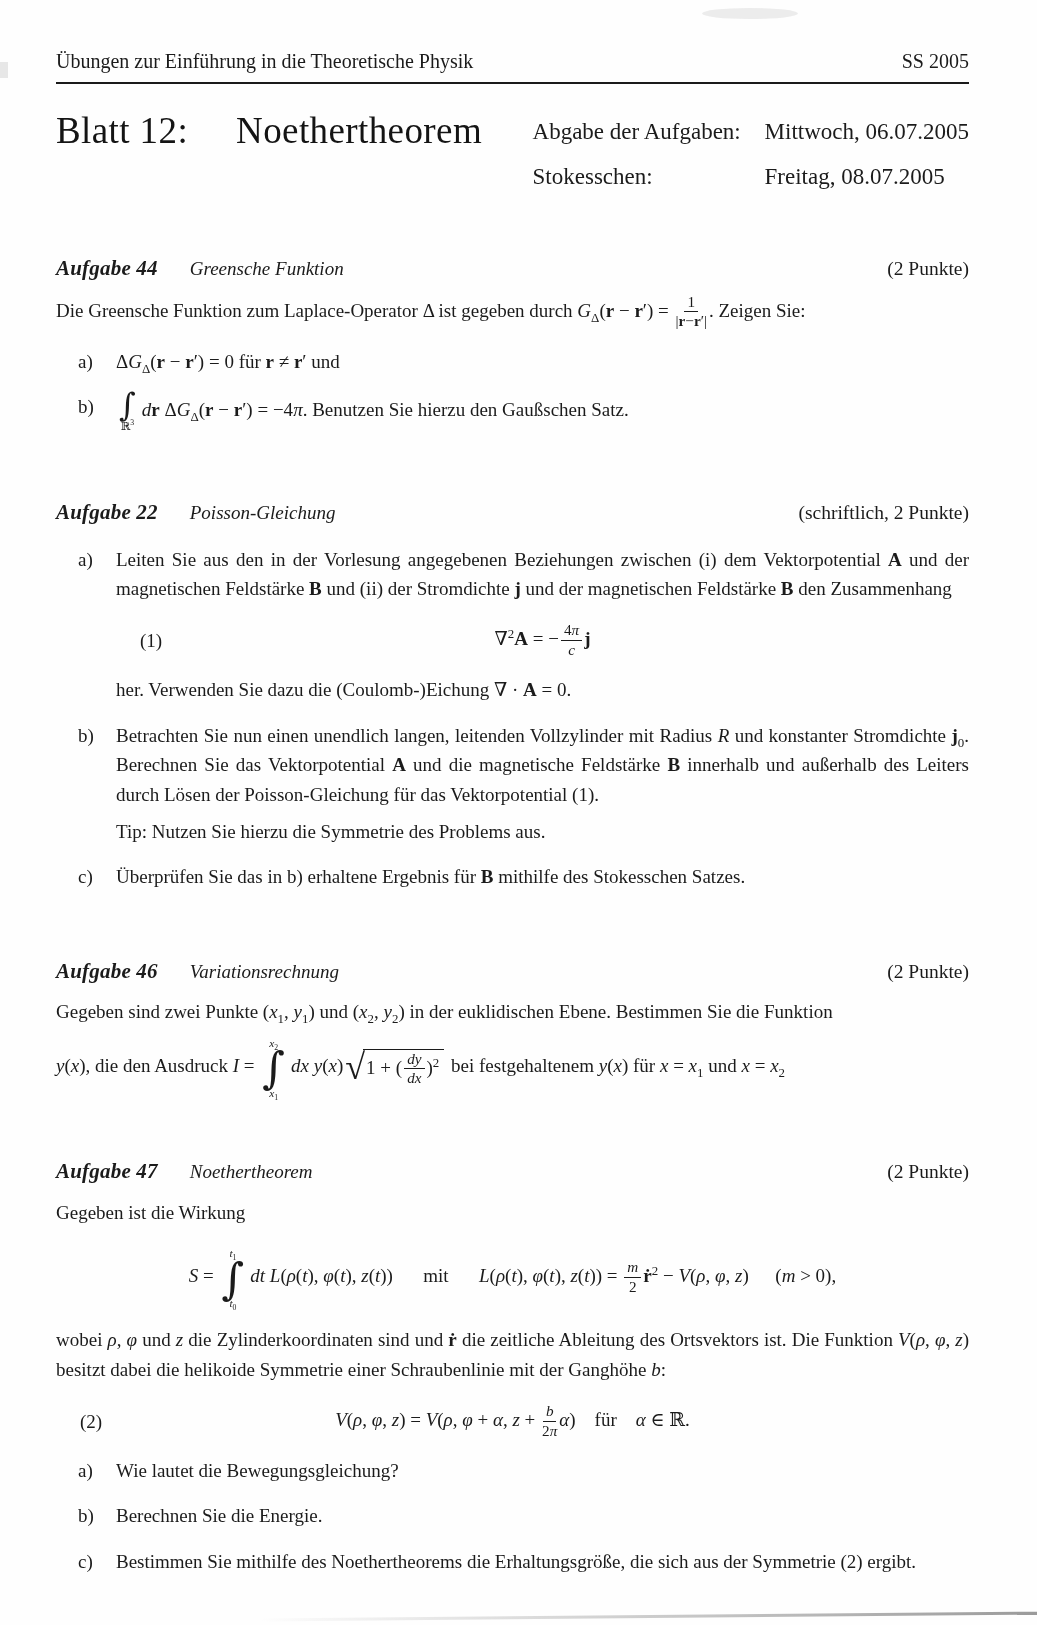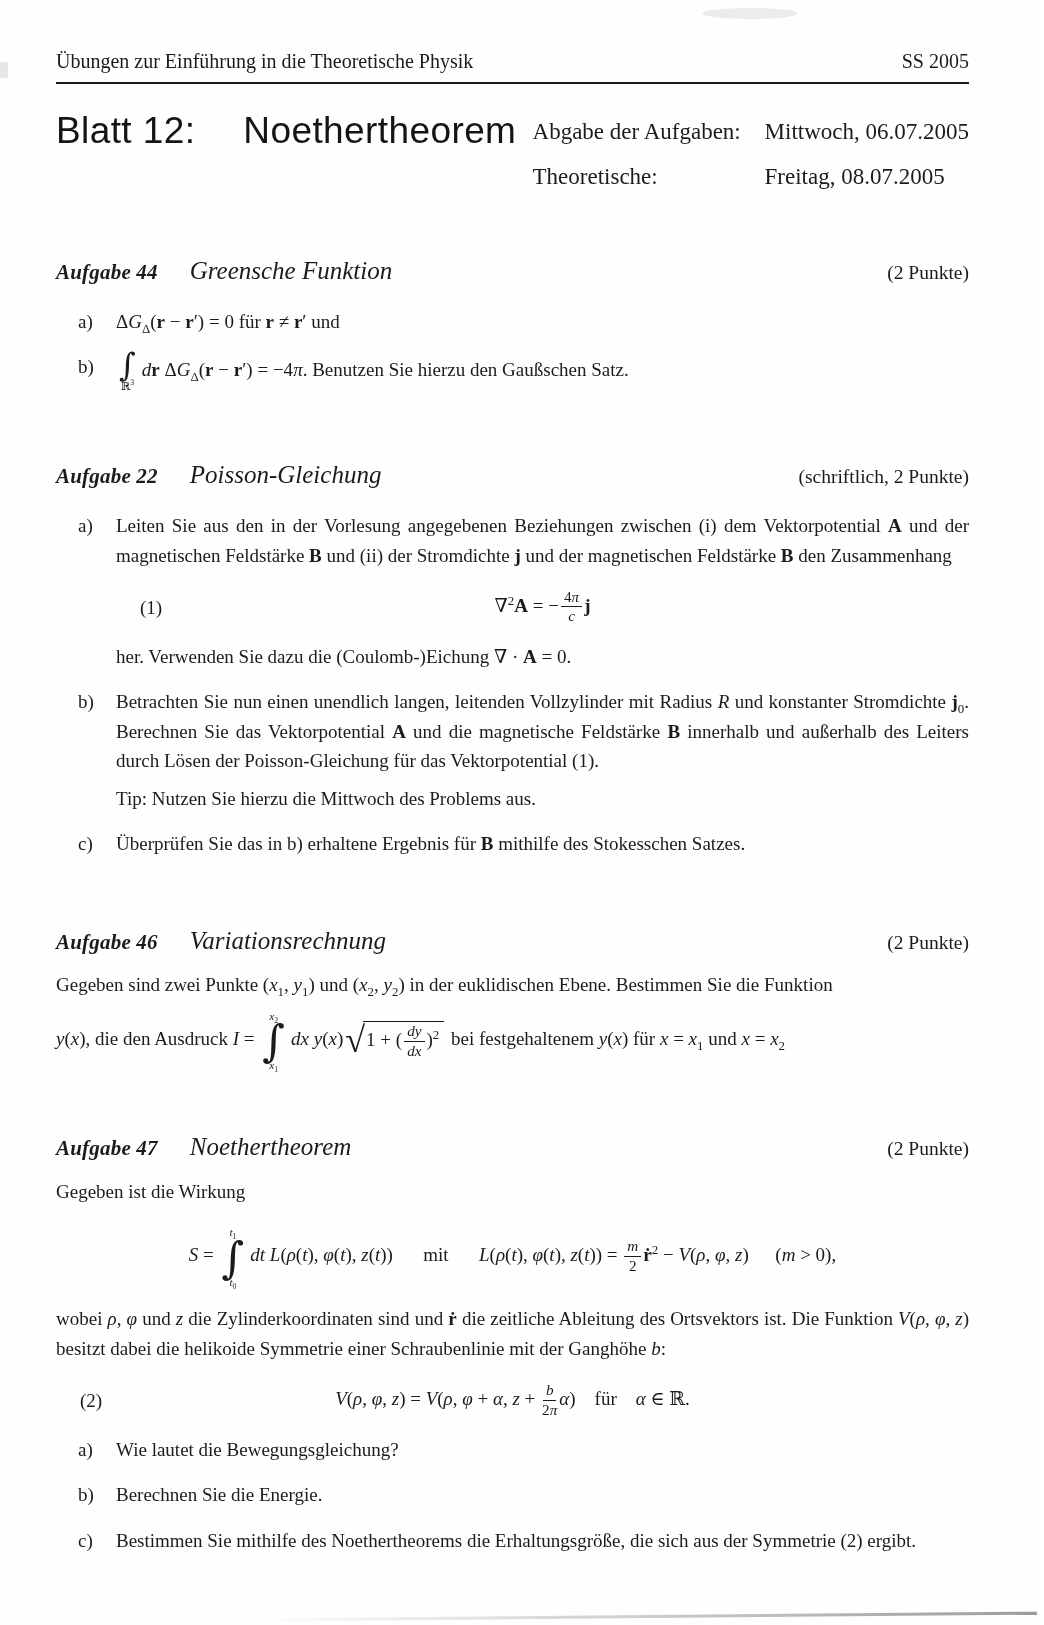--- a/index.html
+++ b/index.html
@@ -12,31 +12,31 @@
     overflow:hidden;
     font-family:"Liberation Serif","DejaVu Serif",serif;
     font-size:19px;color:#1b1b1b;
     line-height:1.55;
   }
   
   .doc-header{display:flex;justify-content:space-between;align-items:baseline;font-size:20px;padding-bottom:5px;}
   .rule{height:0;border-bottom:2.4px solid #1a1a1a;}
   
   .title-row{display:flex;justify-content:space-between;margin-top:26px;}
-  .sheet-title{font-family:Liberation Sans, sans-serif;font-size:37px;font-weight:400;letter-spacing:.4px;display:flex;gap:48px;color:#141414;line-height:1.15;}
+  .sheet-title{font-family:Liberation Serif, serif;font-size:37px;font-weight:400;letter-spacing:.4px;display:flex;gap:48px;color:#141414;line-height:1.15;}
   .info{display:grid;grid-template-columns:232px auto;row-gap:9px;font-size:23px;align-content:start;margin-top:4px;}
   
   .problem{margin-top:60px;}
   #p44{margin-top:58px;}
   #p45{margin-top:64px;}
   #p46{margin-top:63px;}
   #p47{margin-top:56px;}
   .prob-head{display:flex;align-items:baseline;}
   .plabel{font-weight:700;font-style:italic;font-size:21px;letter-spacing:.2px;}
-  .ptopic{font-style:italic;font-size:25px;margin-left:32px;}
+  .ptopic{font-style:italic;font-size:19px;margin-left:32px;}
   .ppoints{margin-left:auto;font-size:19.5px;}
   .para{margin:10px 0 0;text-align:justify;}
   .para.single{white-space:nowrap;text-align:left;}
   .items{margin-top:2px;}
   .item{display:flex;padding-left:22px;margin-top:16px;}
   .item .tag{width:38px;flex-shrink:0;}
   .item .ibody{flex:1;text-align:justify;}
   .item .ibody .cont{margin-top:8px;text-align:justify;}
   .item .ibody .contline{margin-top:8px;text-align:left;}
   
@@ -78,31 +78,35 @@
   <div class="rule"></div>
 
   <div class="title-row">
     <div class="sheet-title">
       <span>Blatt 12:</span>
       <span>Noethertheorem</span>
     </div>
     <div class="info">
       <span>Abgabe der Aufgaben:</span>
       <span>Mittwoch, 06.07.2005</span>
-      <span>Theoretische:</span>
+      <span>Stokesschen:</span>
       <span>Freitag, 08.07.2005</span>
     </div>
   </div>
 
   <section class="problem" id="p44">
     <div class="prob-head">
       <span class="plabel">Aufgabe 44</span>
       <span class="ptopic">Greensche Funktion</span>
       <span class="ppoints">(2 Punkte)</span>
     </div>
+    <p class="para single">Die Greensche Funktion zum Laplace-Operator Δ ist gegeben durch <span class="mi">G</span><sub class="ms">Δ</sub>(<span class="mb">r</span> − <span class="mb">r</span>′) = <span class="frac">
+          <span class="fn">1</span>
+          <span class="fd">|<span class="mb">r</span>−<span class="mb">r</span>′|</span>
+        </span>. Zeigen Sie:</p>
     <div class="items">
       <div class="item">
         <span class="tag">a)</span>
         <div class="ibody">Δ<span class="mi">G</span><sub class="ms">Δ</sub>(<span class="mb">r</span> − <span class="mb">r</span>′) = 0 für <span class="mb">r</span> ≠ <span class="mb">r</span>′ und</div>
       </div>
       <div class="item">
         <span class="tag">b)</span>
         <div class="ibody"><span class="intw small">
               <span class="lim up"></span>
               <span class="isym">∫</span>
@@ -130,21 +134,21 @@
                   <span class="fd"><span class="mi">c</span></span>
                 </span><span class="mb">j</span></span>
           </div>
           <div class="cont">her. Verwenden Sie dazu die (Coulomb-)Eichung ∇ · <span class="mb">A</span> = 0.</div>
         </div>
       </div>
       <div class="item">
         <span class="tag">b)</span>
         <div class="ibody">
           <div>Betrachten Sie nun einen unendlich langen, leitenden Vollzylinder mit Radius <span class="mi">R</span> und konstanter Stromdichte <span class="mb">j</span><sub class="ms">0</sub>. Berechnen Sie das Vektorpotential <span class="mb">A</span> und die magnetische Feldstärke <span class="mb">B</span> innerhalb und außerhalb des Leiters durch Lösen der Poisson-Gleichung für das Vektorpotential (1).</div>
-          <div class="contline">Tip: Nutzen Sie hierzu die Mittwoch des Problems aus.</div>
+          <div class="contline">Tip: Nutzen Sie hierzu die Symmetrie des Problems aus.</div>
         </div>
       </div>
       <div class="item">
         <span class="tag">c)</span>
         <div class="ibody">Überprüfen Sie das in b) erhaltene Ergebnis für <span class="mb">B</span> mithilfe des Stokesschen Satzes.</div>
       </div>
     </div>
   </section>
 
   <section class="problem" id="p46">

